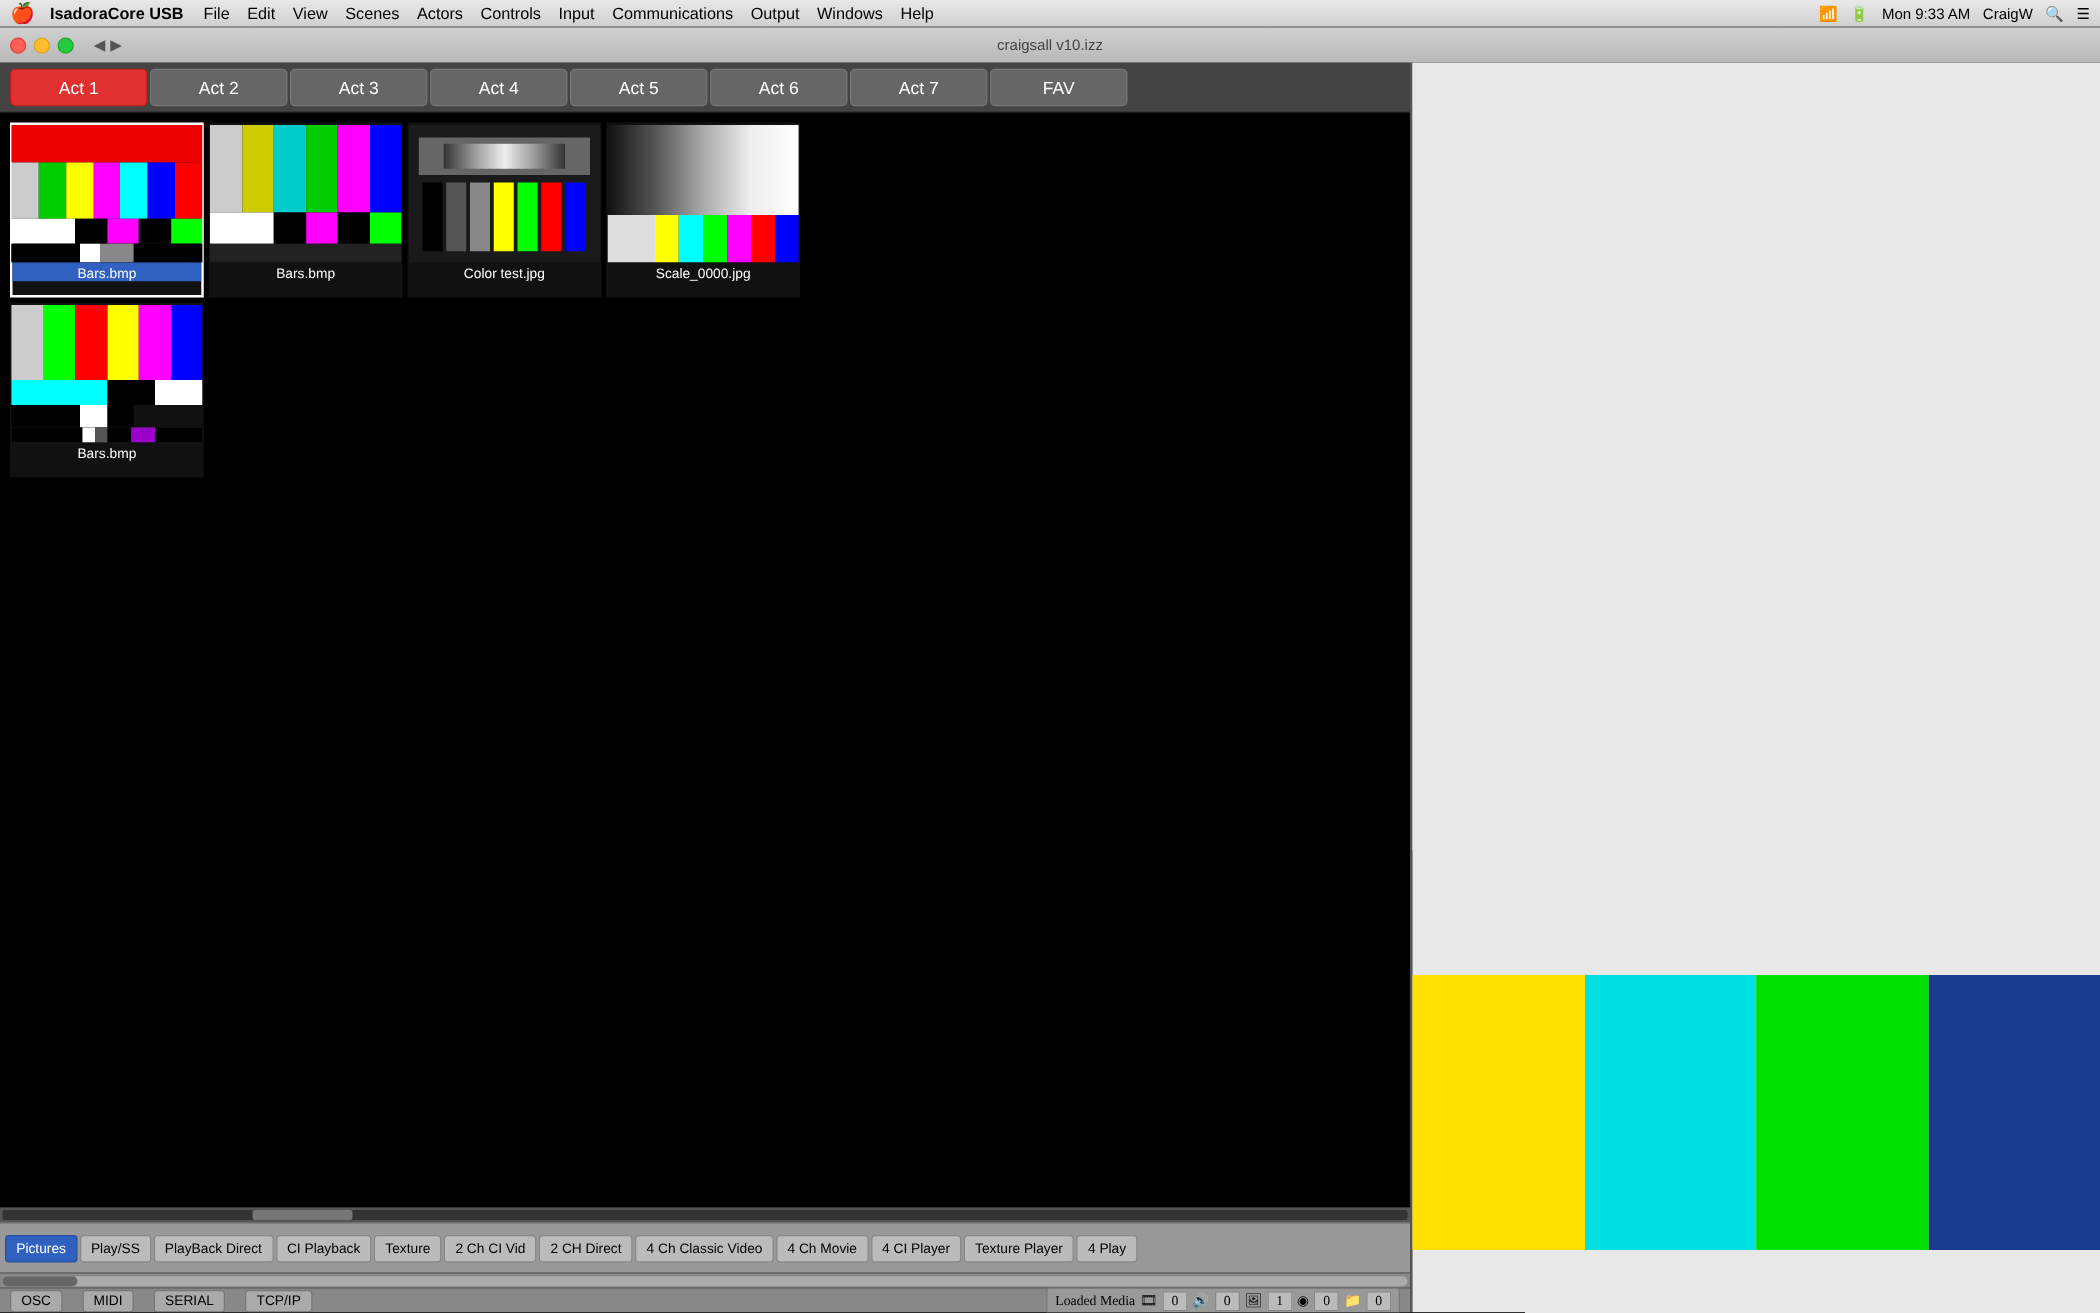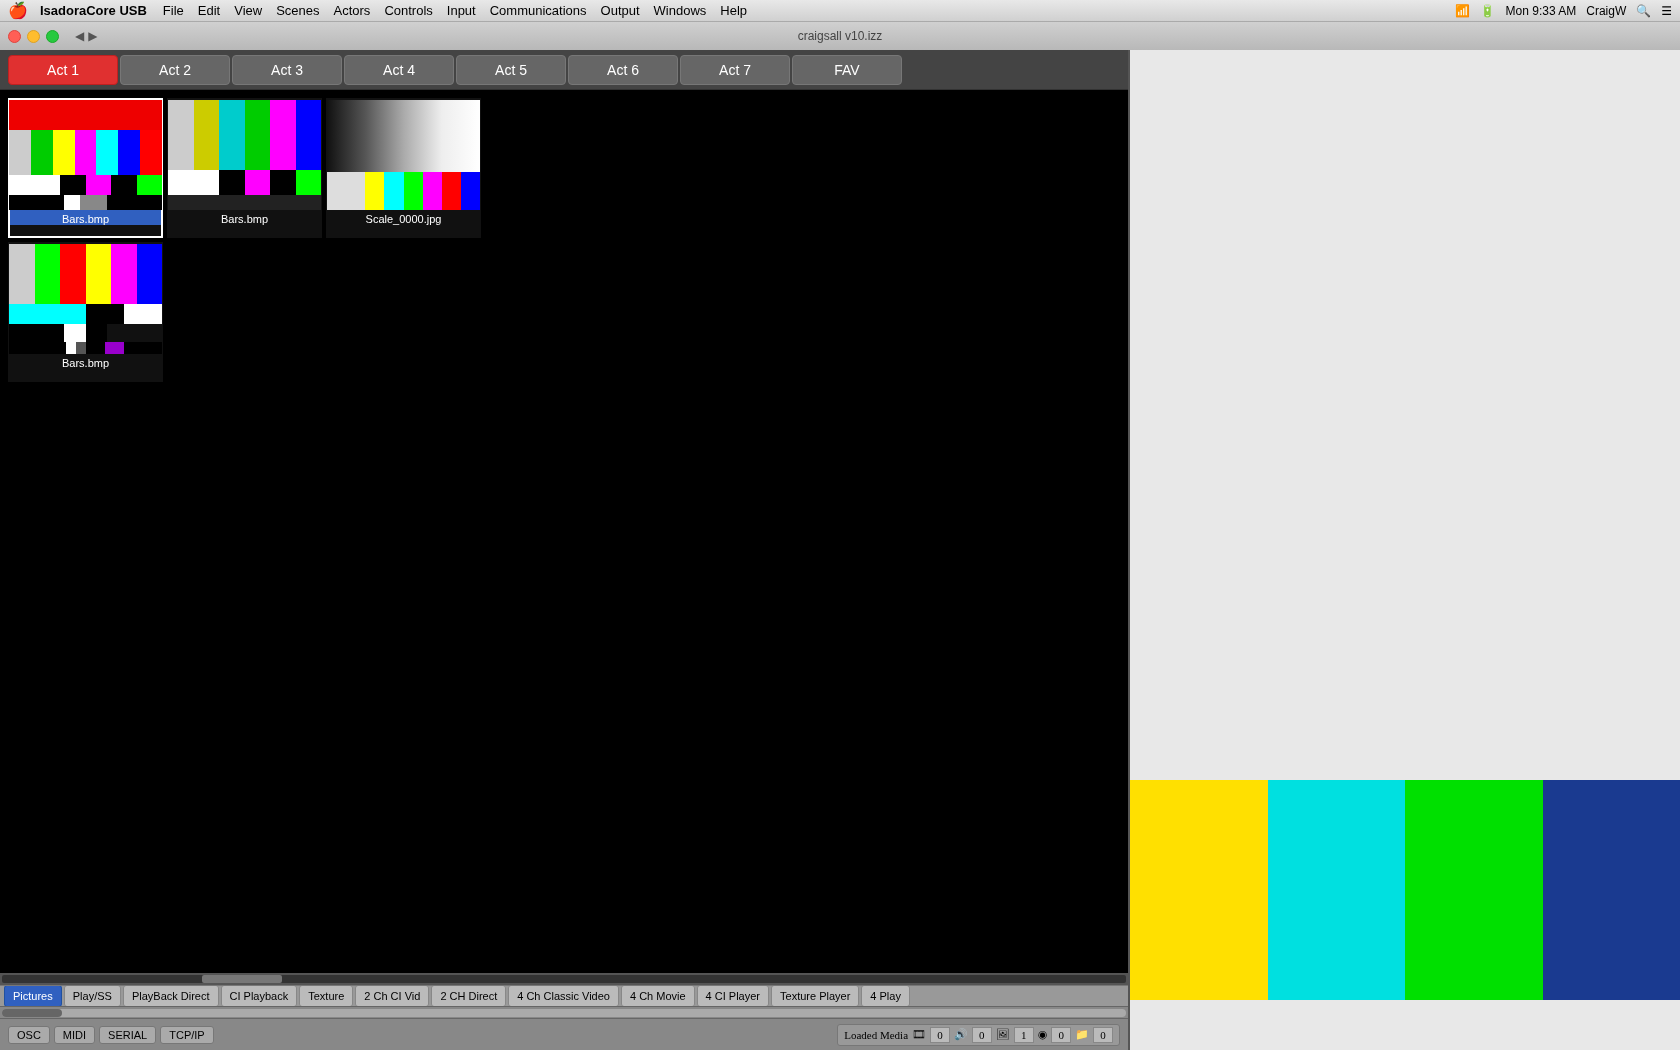--- a/index.html
+++ b/index.html
@@ -192,21 +192,21 @@
 
     
     .ellenbg-thumb {
       width: 100%;
       height: 100%;
       background: linear-gradient(135deg, #1a5fa0 0%, #2980c0 40%, #87ceeb 70%, #5ab0e0 100%);
     }
 
     
     .bottom-tabs {
-      height: 21px;
+      height: 40px;
       background: #999;
       display: flex;
       align-items: center;
       padding: 2px 4px;
       gap: 2px;
       overflow: hidden;
       border-top: 1px solid #777;
     }
     .bottom-tab {
       height: 22px;
@@ -248,26 +248,26 @@
       left: 0;
       top: 0;
       width: 60px;
       height: 8px;
       background: #666;
       border-radius: 4px;
     }
 
     
     .status-bar {
-      height: 32px;
+      height: 20px;
       background: #888;
       display: flex;
       align-items: center;
       padding: 0 8px;
-      gap: 4px;
+      gap: 16px;
       border-top: 1px solid #666;
     }
     .status-btn {
       height: 18px;
       padding: 0 8px;
       background: #aaa;
       border: 1px solid #777;
       border-radius: 3px;
       font-size: 11px;
       color: #000;
@@ -452,20 +452,39 @@
                   <div style="background:#000; flex:1;"></div>
                   <div style="background:#0f0; flex:1;"></div>
                 </div>
                 <div style="background:#222; height:15px;"></div>
               </div>
             </div>
             <div class="media-label">Bars.bmp</div>
           </div>
 
 
+          <div class="media-item">
+            <div class="media-thumb">
+              <div style="width:100%;height:100%;background:#1a1a1a;display:flex;flex-direction:column;align-items:center;justify-content:center;">
+                <div style="background:#666;width:90%;height:30px;margin-bottom:6px;display:flex;align-items:center;justify-content:center;">
+                  <div style="width:70%;height:20px;background:linear-gradient(to right,#333,#999,#eee,#999,#333);"></div>
+                </div>
+                <div style="display:flex;gap:3px;height:55px;width:85%;">
+                  <div style="flex:1;background:#000;"></div>
+                  <div style="flex:1;background:#555;"></div>
+                  <div style="flex:1;background:#888;"></div>
+                  <div style="flex:1;background:#ff0;"></div>
+                  <div style="flex:1;background:#0f0;"></div>
+                  <div style="flex:1;background:#f00;"></div>
+                  <div style="flex:1;background:#00f;"></div>
+                </div>
+              </div>
+            </div>
+            <div class="media-label">Color test.jpg</div>
+          </div>
 
 
           <div class="media-item">
             <div class="media-thumb">
               <div style="width:100%;height:100%;display:flex;flex-direction:column;">
                 <div style="flex:1;background:linear-gradient(to right,#111,#555,#aaa,#eee,#fff);"></div>
                 <div style="height:35%;display:flex;">
                   <div style="flex:2;background:#ddd;"></div>
                   <div style="flex:1;background:#ff0;"></div>
                   <div style="flex:1;background:#0ff;"></div>

